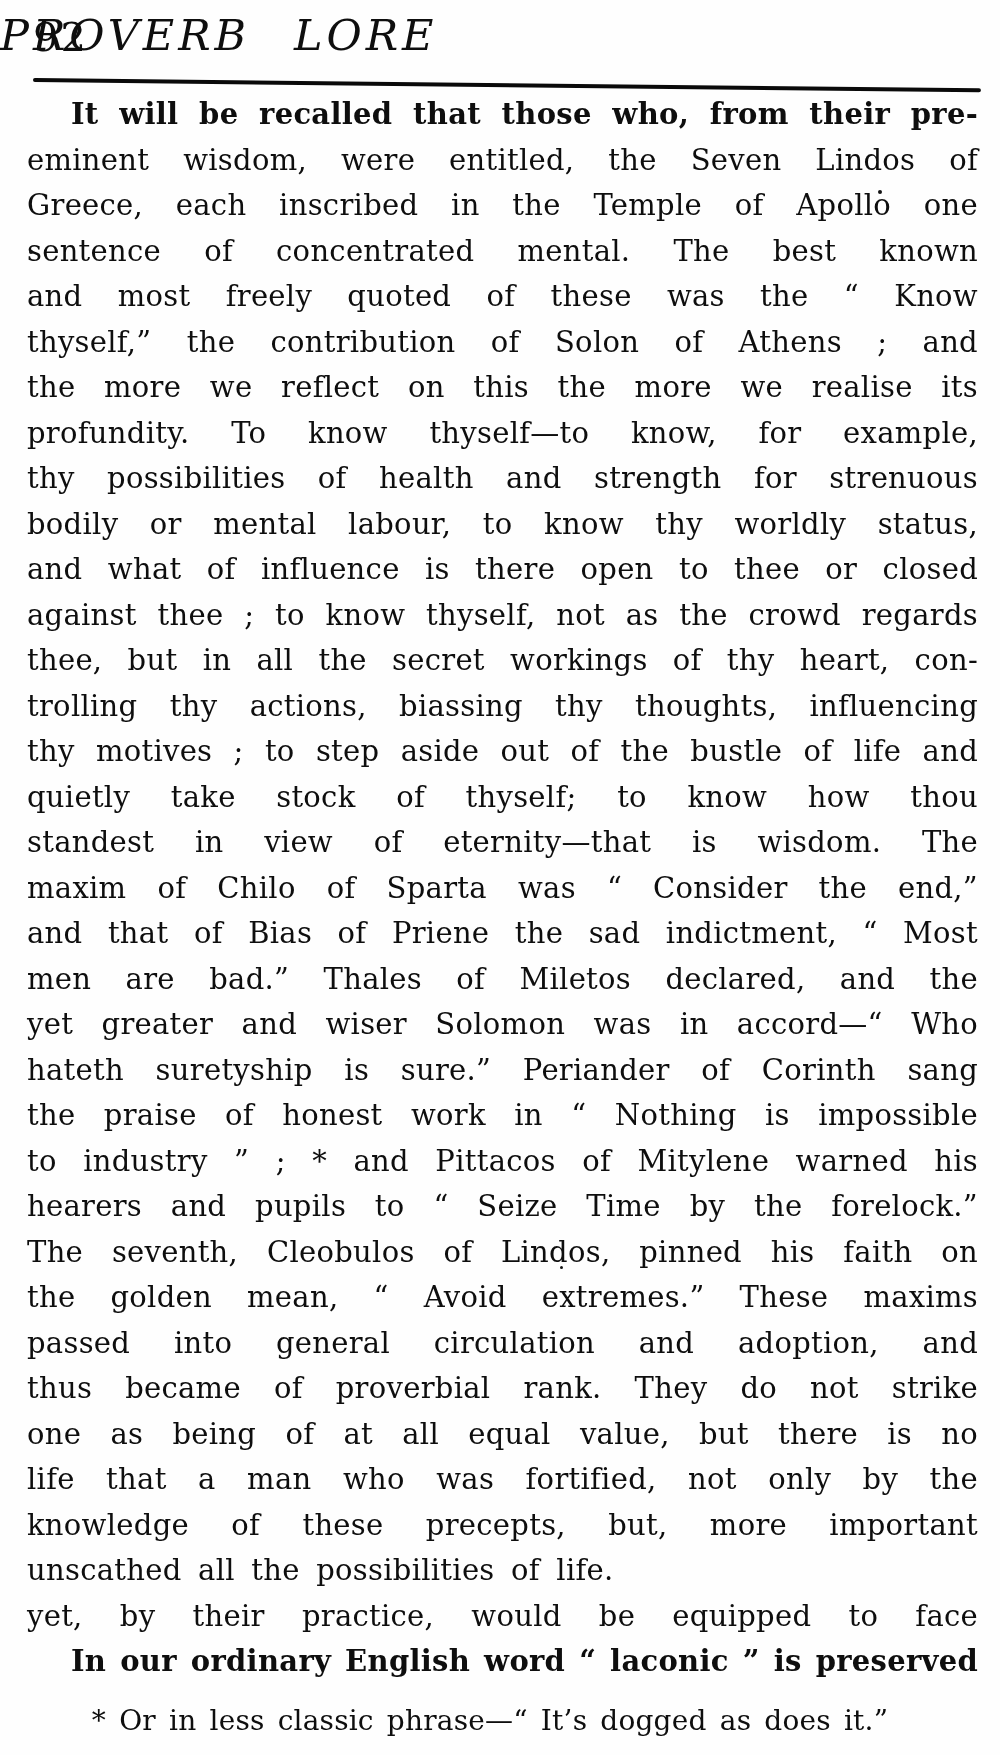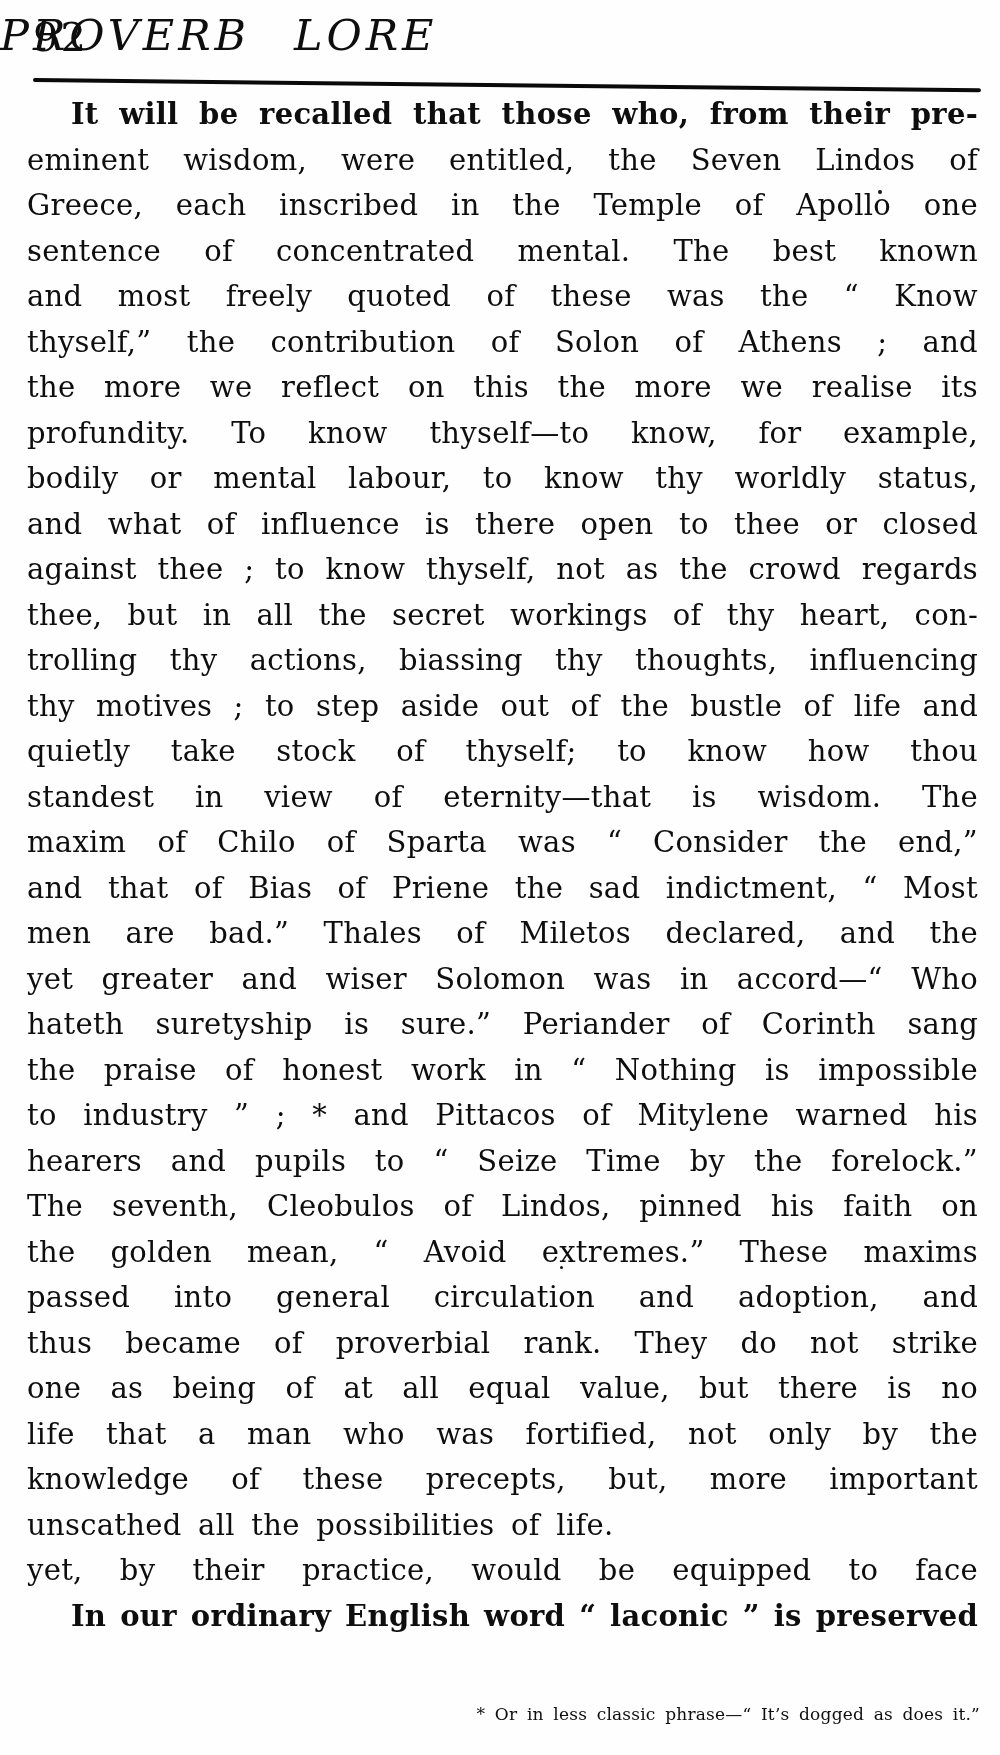--- a/index.html
+++ b/index.html
@@ -74,22 +74,22 @@
     text-align: left;
     text-align-last: left;
     word-spacing: 7px;
   }
   
   .footnote {
     position: absolute;
     left: 0;
     right: 20px;
     top: 1704px;
-    text-align: right;
-    font-size: 17px;
+    text-align: center;
+    font-size: 28px;
     letter-spacing: 0.2px;
     word-spacing: 4px;
   }
   
   .speck {
     position: absolute;
     background: #141414;
     border-radius: 50%;
   }
   .speck.s1 { left: 29px;  top: 250px;  width: 4px; height: 4px; }
@@ -110,20 +110,21 @@
 
   <div class="body-text">
       <div class="line indent">It will be recalled that those who, from their pre-</div>
       <div class="line">eminent wisdom, were entitled, the Seven Lindos of</div>
       <div class="line">Greece, each inscribed in the Temple of Apollo one</div>
       <div class="line">sentence of concentrated mental.  The best known</div>
       <div class="line">and most freely quoted of these was the “ Know</div>
       <div class="line">thyself,” the contribution of Solon of Athens ; and</div>
       <div class="line">the more we reflect on this the more we realise its</div>
       <div class="line">profundity.  To know thyself—to know, for example,</div>
+      <div class="line">thy possibilities of health and strength for strenuous</div>
       <div class="line">bodily or mental labour, to know thy worldly status,</div>
       <div class="line">and what of influence is there open to thee or closed</div>
       <div class="line">against thee ; to know thyself, not as the crowd regards</div>
       <div class="line">thee, but in all the secret workings of thy heart, con-</div>
       <div class="line">trolling thy actions, biassing thy thoughts, influencing</div>
       <div class="line">thy motives ; to step aside out of the bustle of life and</div>
       <div class="line">quietly take stock of thyself; to know how thou</div>
       <div class="line">standest in view of eternity—that is wisdom.  The</div>
       <div class="line">maxim of Chilo of Sparta was “ Consider the end,”</div>
       <div class="line">and that of Bias of Priene the sad indictment, “ Most</div>

